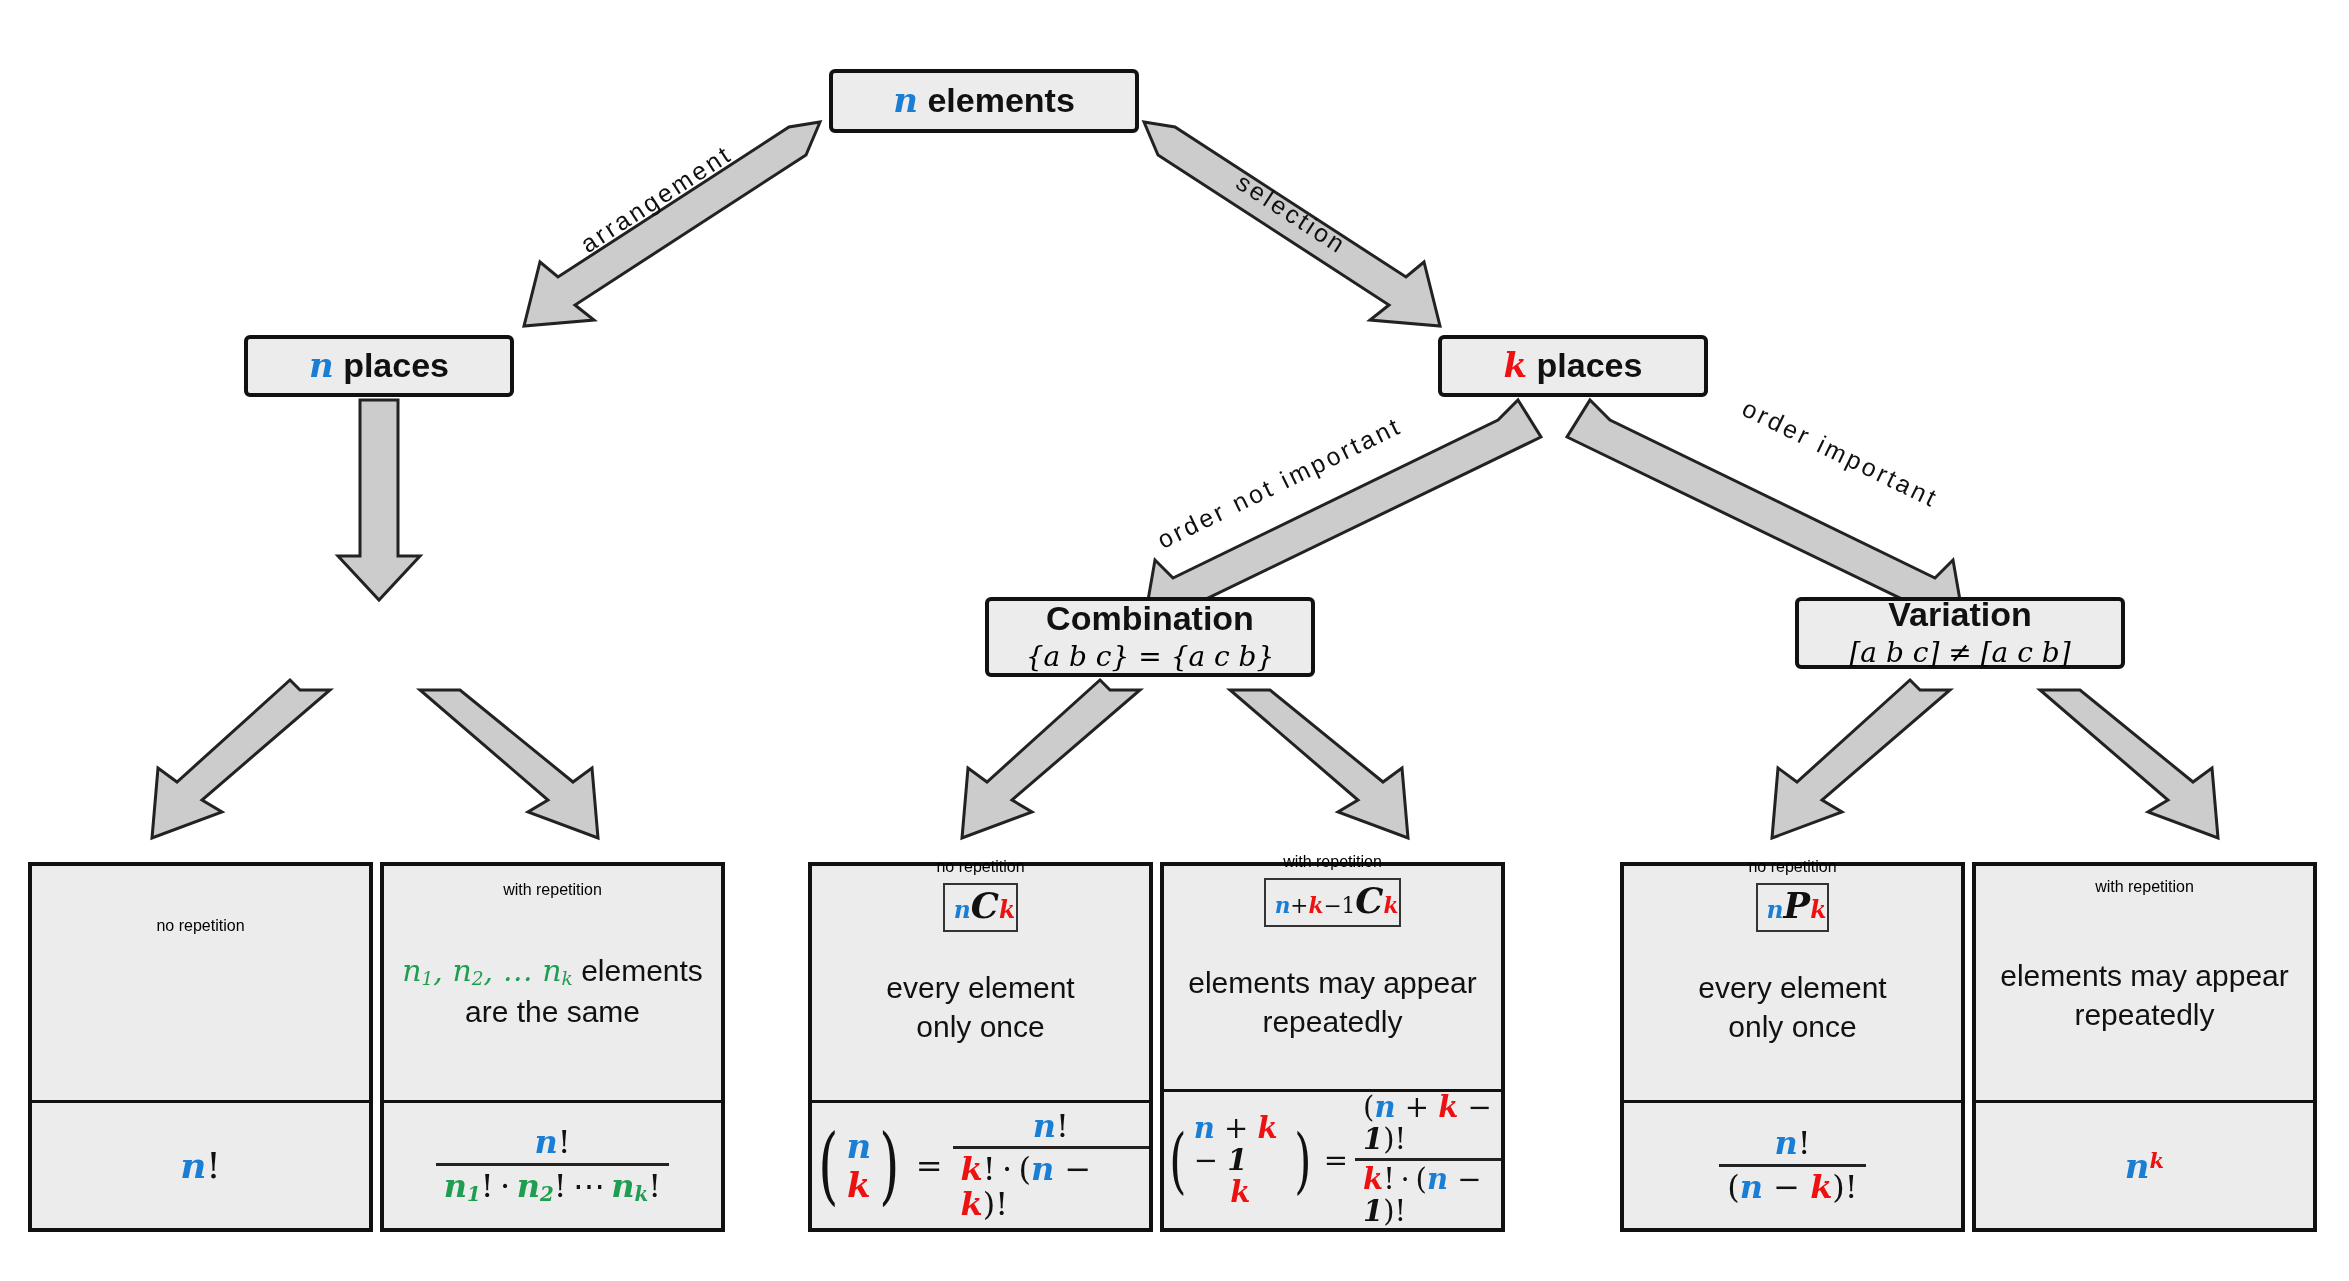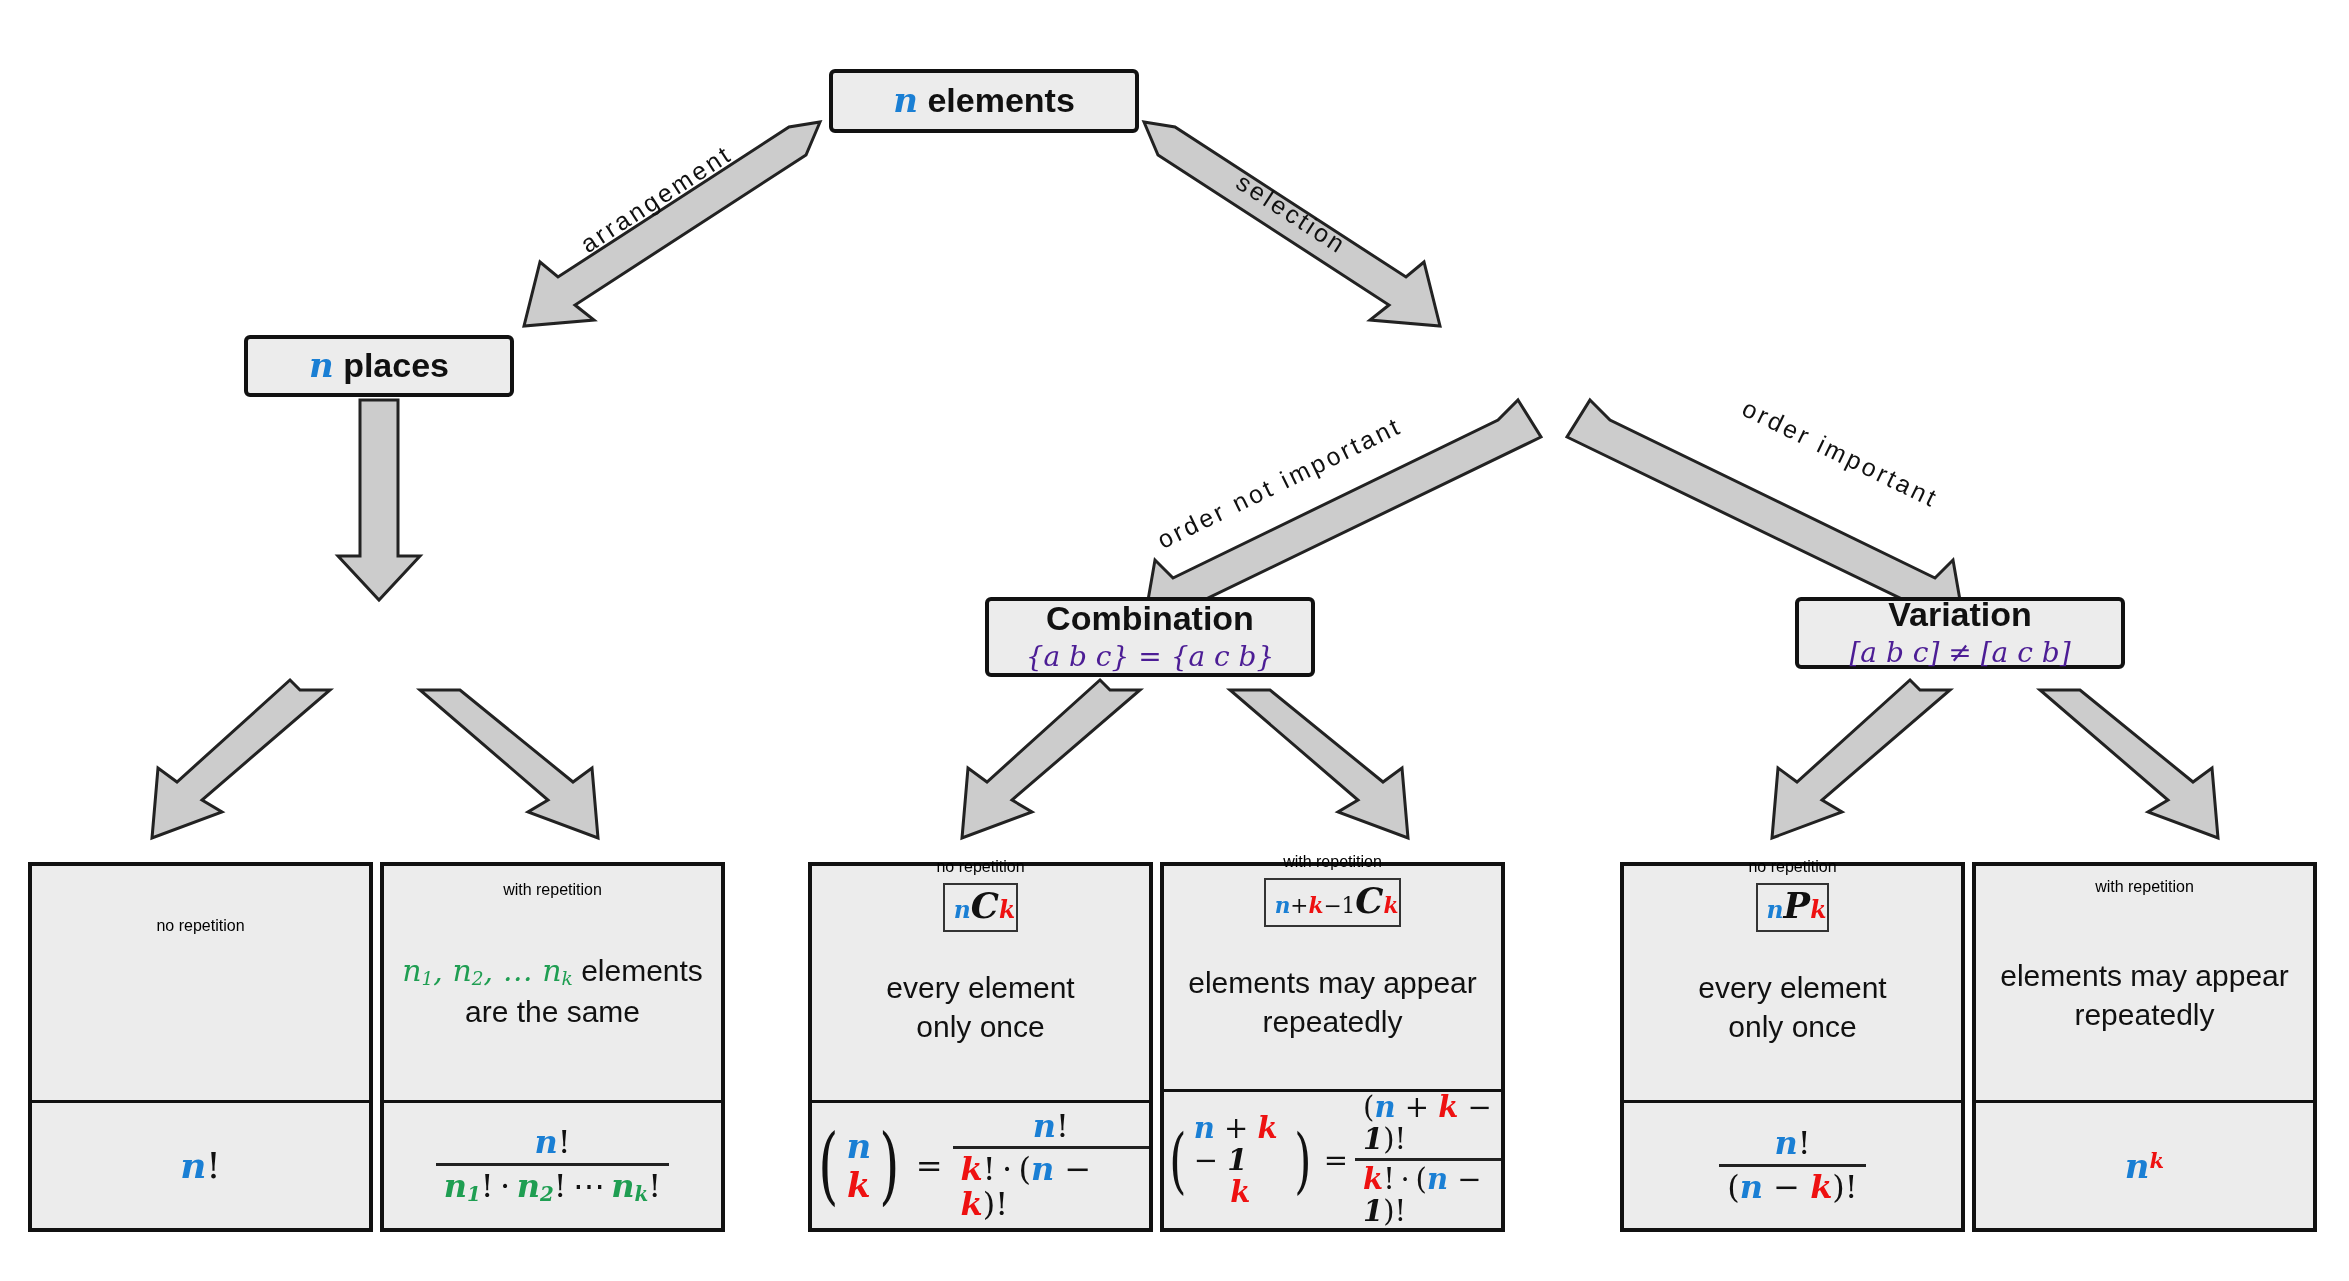--- a/index.html
+++ b/index.html
@@ -7,21 +7,21 @@
   #stage{position:relative;width:2349px;height:1281px;overflow:hidden;background:#fff;}
 
   
   .node{
     position:absolute;background:#ececec;border:4px solid #111;
     display:flex;flex-direction:column;align-items:center;justify-content:center;
     box-sizing:border-box;text-align:center;z-index:5;
   }
   .node.round{border-radius:6px;}
   .node .title{font-weight:bold;font-size:34px;color:#111;line-height:1.05;white-space:nowrap;}
-  .node .sub{font-size:28px;color:#4c1d95;line-height:1.15;margin-top:4px;white-space:nowrap;}
+  .node .sub{font-size:28px;color:#000000;line-height:1.15;margin-top:4px;white-space:nowrap;}
 
   
   .leaf{
     position:absolute;background:#ececec;border:4px solid #111;
     box-sizing:border-box;z-index:5;display:flex;flex-direction:column;
   }
   .leaf .lmid{
     flex:1 1 auto;display:flex;align-items:center;justify-content:center;
     border-bottom:3px solid #111;box-sizing:border-box;padding:0 6px;
   }
@@ -112,20 +112,26 @@
     </div>
   </div>
 
   <div class="node round" style="left:244px;top:335px;width:270px;height:62px;">
     <div class="title">
       <span class="mvar blue">n</span>
       <span>places</span>
     </div>
   </div>
 
+  <div class="node round" style="left:1438px;top:335px;width:270px;height:62px;">
+    <div class="title">
+      <span class="mvar red">k</span>
+      <span>places</span>
+    </div>
+  </div>
 
 
   <div class="node round" style="left:985px;top:597px;width:330px;height:80px;">
     <div class="title">Combination</div>
     <div class="sub mser">{a b c} = {a c b}</div>
   </div>
 
   <div class="node round" style="left:1795px;top:597px;width:330px;height:72px;">
     <div class="title">Variation</div>
     <div class="sub mser">[a b c] ≠ [a c b]</div>

